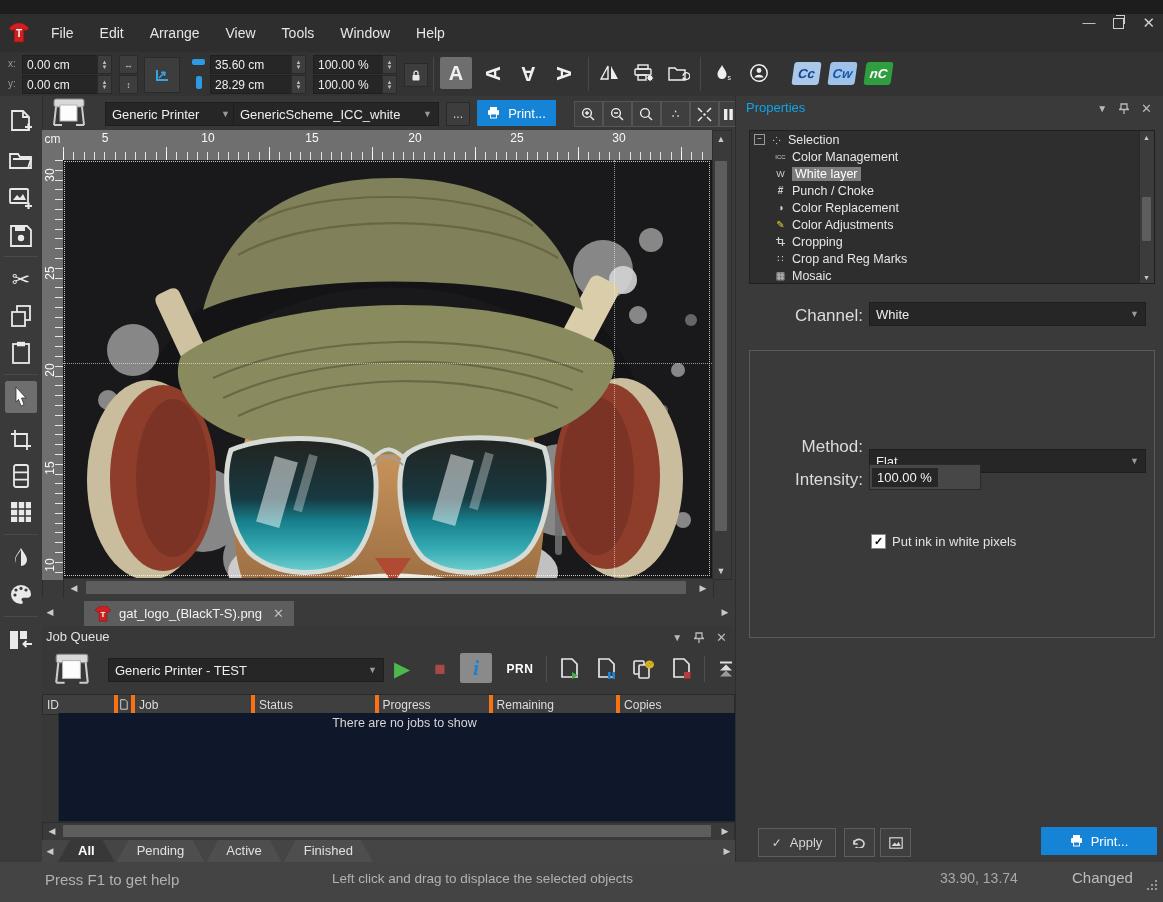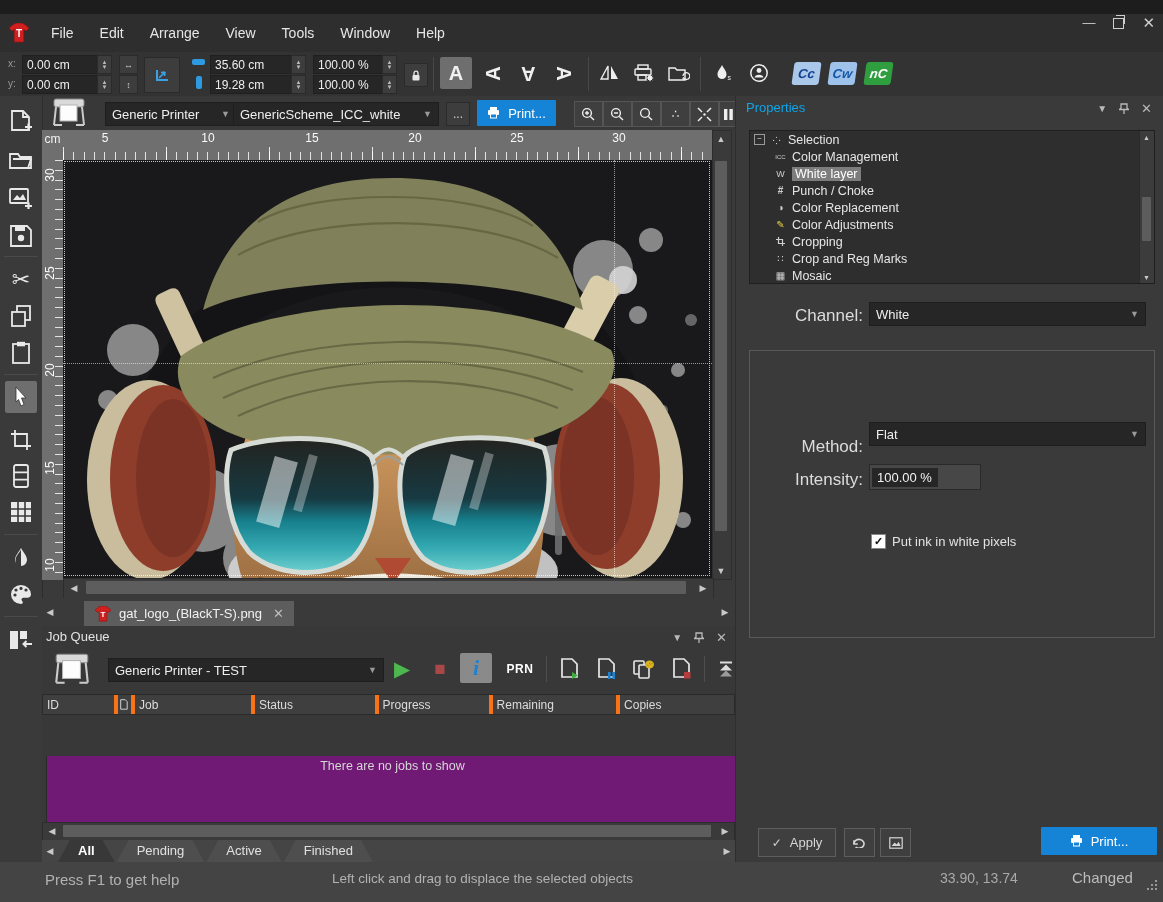--- a/index.html
+++ b/index.html
@@ -65,21 +65,21 @@
   .tabbar{left:42px;top:598px;width:693px;height:28px;background:#3a3a3a;border-bottom:1px solid #2c2c2c;}
   .doctab{position:absolute;left:42px;top:3px;height:25px;background:#5d5d5d;display:flex;align-items:center;gap:7px;padding:0 10px;color:#f2f2f2;font-size:13px;}
   
   .jq{left:42px;top:626px;width:693px;height:236px;background:#383838;}
   .jq-title{position:absolute;left:4px;top:3px;color:#e2e2e2;font-size:13px;}
   .panel-ctrl{display:flex;gap:12px;align-items:center;color:#b9b9b9;}
   .jq-toolbtn{width:32px;height:30px;display:flex;align-items:center;justify-content:center;border-radius:2px;color:#e8e8e8;}
   .jq-toolbtn.sel{background:#8a8a8a;}
   .jqtable-head{position:absolute;left:0;top:68px;width:691px;height:19px;background:#3f3f3f;border:1px solid #2a2a2a;display:flex;color:#dcdcdc;font-size:12px;}
   .jqtable-head div{border-right:4px solid #f97316;padding:1px 4px;display:flex;align-items:center;}
-  .jqtable-body{position:absolute;left:4px;top:87px;width:691px;height:108px;background:#701a75;border:1px solid #2a2a2a;border-top:none;margin-top:43px;}
+  .jqtable-body{position:absolute;left:16px;top:87px;width:691px;height:108px;background:#0f172a;border:1px solid #2a2a2a;border-top:none;}
   .jq-hscroll{position:absolute;left:0;top:196px;width:691px;height:18px;background:#3a3a3a;border:1px solid #2d2d2d;}
   .jq-tabs{position:absolute;left:0;top:214px;width:693px;height:22px;background:#454545;display:flex;align-items:center;}
   .jq-tab{height:22px;line-height:22px;padding:0 20px;color:#e0e0e0;font-size:13px;clip-path:polygon(12px 0,calc(100% - 12px) 0,100% 100%,0 100%);background:#4e4e4e;margin-right:2px;}
   .jq-tab.sel{background:#383838;color:#fff;font-weight:bold;}
   
   .rp{left:735px;top:96px;width:428px;height:766px;background:#3a3a3a;border-left:1px solid #2e2e2e;}
   .rp-title{position:absolute;left:10px;top:4px;font-size:13px;}
   .treebox{position:absolute;left:13px;top:34px;width:404px;height:152px;background:#2e2e2e;border:1px solid #1f1f1f;overflow:hidden;}
   .tree-row{height:17px;display:flex;align-items:center;gap:5px;padding-left:4px;font-size:12.5px;color:#e6e6e6;white-space:nowrap;}
   .tree-row.child{padding-left:24px;}
@@ -155,21 +155,21 @@
   <span class="abs" style="left:195px;top:24px;">
       <svg width="8" height="14" viewBox="0 0 8 14">
         <rect x="1" y="0" width="6" height="13" rx="2" fill="#2e9ae2"></rect>
       </svg>
     </span>
   <div class="abs field" style="left:210px;top:3px;width:78px;">35.60 cm</div>
   <div class="abs spin" style="left:291px;top:3px;">
       <span>▲</span>
       <span>▼</span>
     </div>
-  <div class="abs field" style="left:210px;top:23px;width:78px;">19.28 cm</div>
+  <div class="abs field" style="left:210px;top:23px;width:78px;">28.29 cm</div>
   <div class="abs spin" style="left:291px;top:23px;">
       <span>▲</span>
       <span>▼</span>
     </div>
   <div class="abs field" style="left:313px;top:3px;width:66px;">100.00 %</div>
   <div class="abs spin" style="left:382px;top:3px;">
       <span>▲</span>
       <span>▼</span>
     </div>
   <div class="abs field" style="left:313px;top:23px;width:66px;">100.00 %</div>
@@ -777,21 +777,21 @@
   </div>
 
   <span class="row-lbl" style="left:7px;top:210px;">Channel:</span>
   <div class="dd abs" style="left:133px;top:206px;width:263px;">
     <span>White</span>
       <span class="arr">▼</span>
   </div>
 
   <div class="groupbox"></div>
   <span class="row-lbl" style="left:7px;top:341px;">Method:</span>
-  <div class="dd abs" style="left:133px;top:326px;width:263px;">
+  <div class="dd abs" style="left:133px;top:353px;width:263px;">
     <span>Flat</span>
       <span class="arr">▼</span>
   </div>
   <span class="row-lbl" style="left:7px;top:374px;">Intensity:</span>
   <div class="abs" style="left:133px;top:368px;width:110px;height:24px;background:#474747;border:1px solid #2a2a2a;display:flex;align-items:center;">
     <span style="background:#262626;color:#f2f2f2;font-size:13px;padding:2px 6px 2px 5px;margin-left:2px;">100.00 %</span>
   </div>
   <div class="abs" style="left:135px;top:438px;display:flex;align-items:center;gap:6px;">
     <span class="chk">✓</span>
     <span style="color:#e2e2e2;font-size:13px;">Put ink in white pixels</span>

